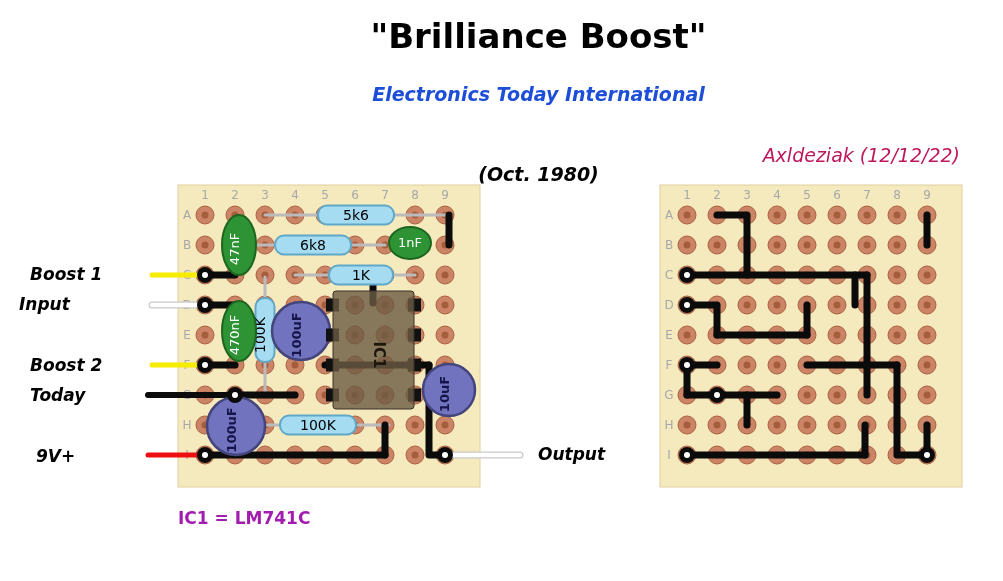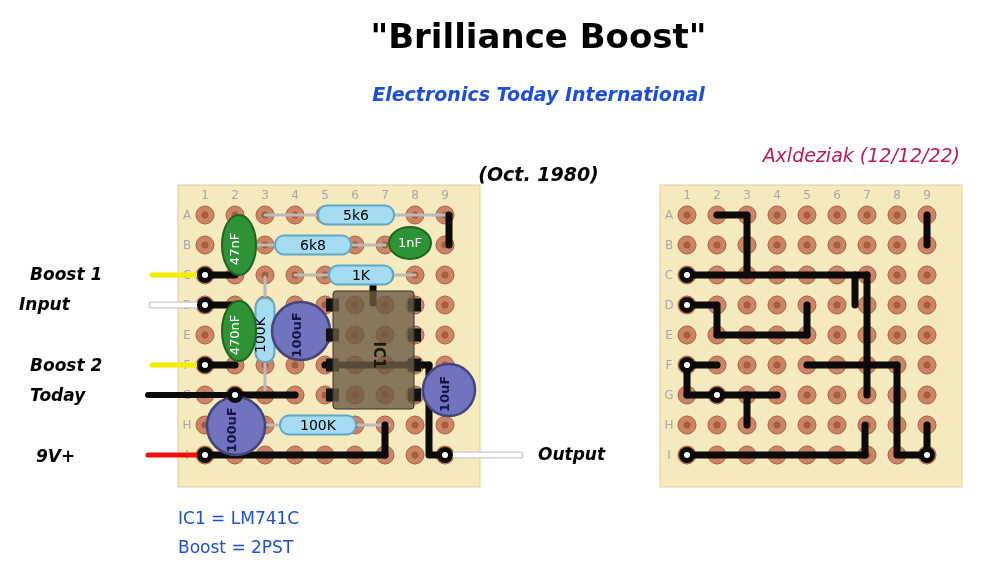--- a/index.html
+++ b/index.html
@@ -3,21 +3,21 @@
 <meta charset="utf-8">
 <style>
   html,body{margin:0;padding:0;background:#ffffff;}
   .canvas{position:relative;width:1003px;height:581px;font-family:"DejaVu Sans","Liberation Sans",sans-serif;overflow:hidden;background:#fff;}
   #diagram{position:absolute;left:0;top:0;}
   .title{position:absolute;top:16px;left:74px;right:0;text-align:center;font-size:34px;font-weight:bold;color:#000;}
   .sub1{position:absolute;top:83px;left:74px;right:0;text-align:center;font-size:19px;font-weight:bold;font-style:italic;color:#1d4ed8;}
   .sub2{position:absolute;top:115px;left:74px;right:0;text-align:center;font-size:19px;font-weight:bold;font-style:italic;color:#000;margin-top:48px;}
   .credit{position:absolute;top:144px;right:43px;font-size:19px;font-style:italic;color:#be185d;}
   .io{position:absolute;font-size:17px;font-weight:bold;color:#000;white-space:nowrap;font-style:italic;}
-  .note{position:absolute;font-size:17px;font-weight:normal;color:#1d4ed8;white-space:nowrap;}
+  .note{position:absolute;font-size:17px;font-weight:bold;color:#a21caf;white-space:nowrap;}
 </style>
 </head>
 <body>
 
 <div class="canvas">
   <svg id="diagram" width="1003" height="581">
       <g>
         <rect x="178" y="185" width="302" height="302" fill="#F5E9BE" stroke="#E0D09C" stroke-width="1"></rect>
         <circle cx="205" cy="215" r="9" fill="#CB8566" stroke="#A96241" stroke-width="1"></circle>
         <circle cx="205" cy="215" r="3.5" fill="#A55D3C"></circle>
@@ -541,14 +541,13 @@
   <div class="credit">Axldeziak (12/12/22)</div>
 
   <div class="io" style="top:264px;left:30px">Boost 1</div>
   <div class="io" style="top:294px;left:19px">Input</div>
   <div class="io" style="top:355px;left:30px">Boost 2</div>
   <div class="io" style="top:385px;left:30px">Today</div>
   <div class="io" style="top:446px;left:36px">9V+</div>
   <div class="io" style="top:444px;left:538px">Output</div>
 
   <div class="note" style="top:508px;left:178px">IC1 = LM741C</div>
-  <div class="note" style="top:537px;left:178px">Boost = 2PST</div>
 </div>
 
 </body></html>

